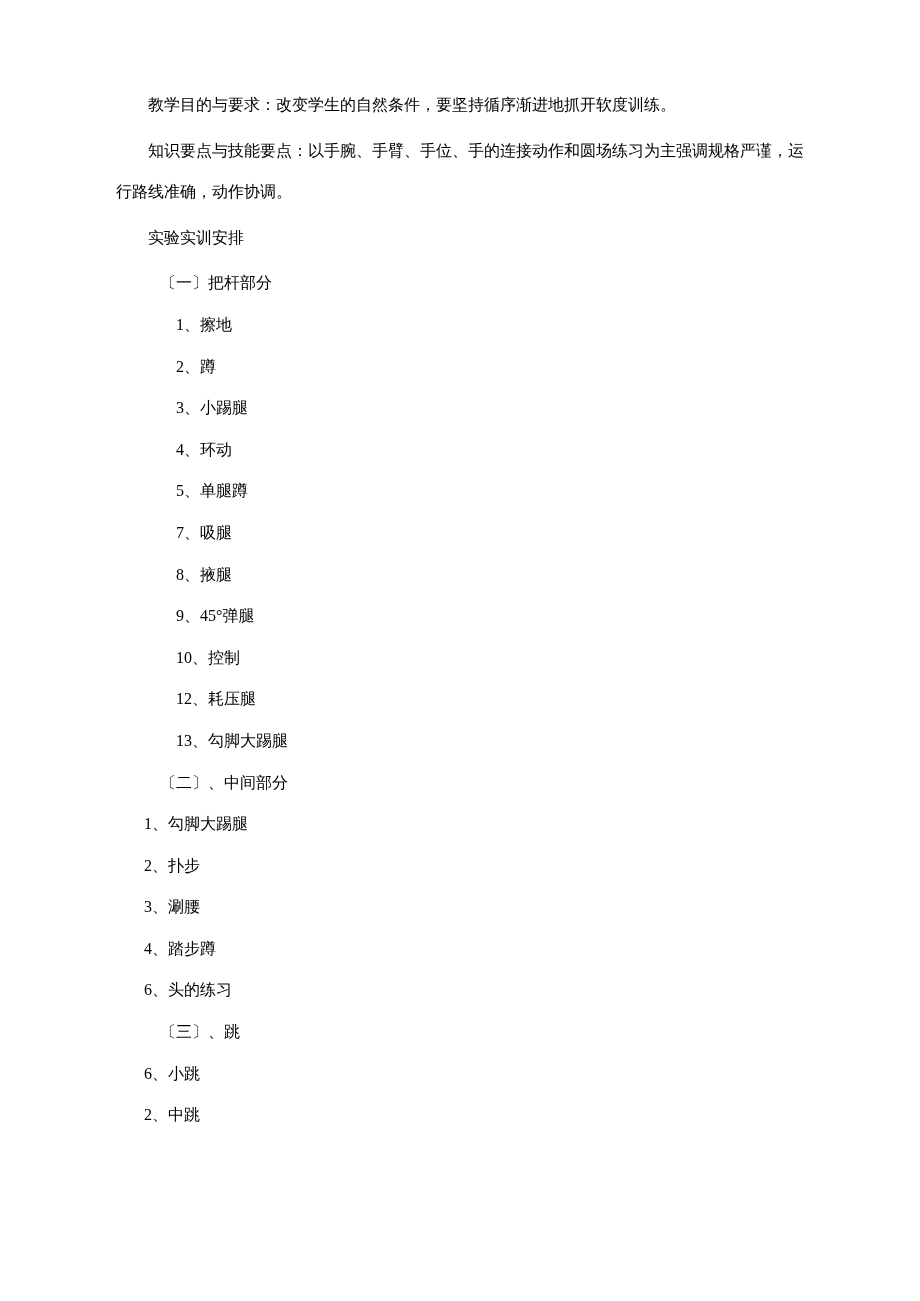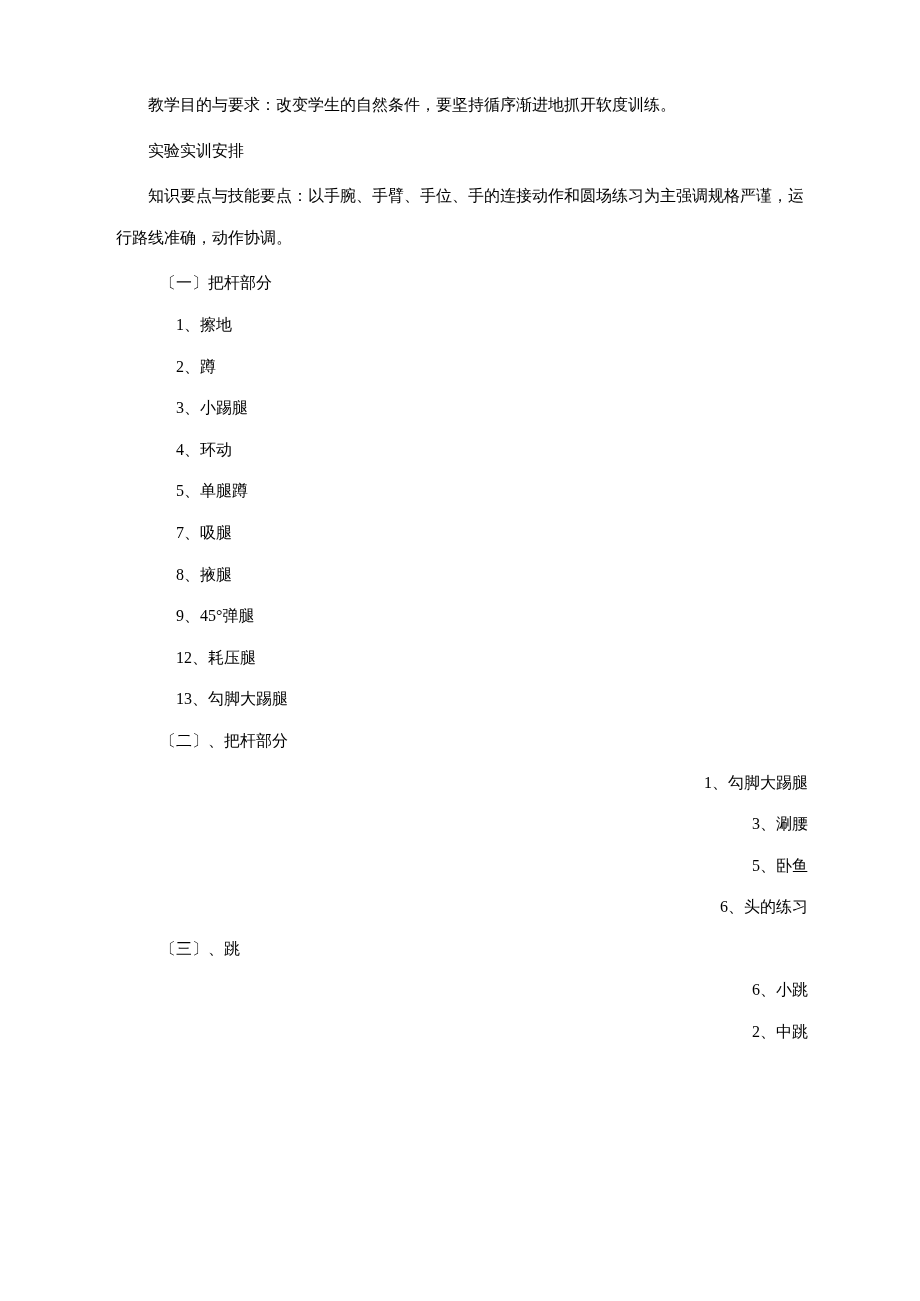--- a/index.html
+++ b/index.html
@@ -29,53 +29,54 @@
       margin: 0;
     }
     .numbered {
       display: inline-block;
       min-width: 3.5em;
       text-align: left;
     }
     .plain-list-item {
       text-indent: 2em;
       margin: 0;
-      text-align: right;
     }
   </style>
 </head>
 <body>
 
 <div class="page">
 
   <p class="para">教学目的与要求：改变学生的自然条件，要坚持循序渐进地抓开软度训练。</p>
 
+  <p class="para">知识要点与技能要点：以手腕、手臂、手位、手的连接动作和圆场练习为主强调规格严谨，运行路线准确，动作协调。</p>
+
   <p class="para">实验实训安排</p>
-
-  <p class="para">知识要点与技能要点：以手腕、手臂、手位、手的连接动作和圆场练习为主强调规格严谨，运行路线准确，动作协调。</p>
 
 
   <p class="section-header">〔一〕把杆部分</p>
 
   <p class="list-item"><span class="numbered">1、</span><span>擦地</span></p>
   <p class="list-item"><span class="numbered">2、</span><span>蹲</span></p>
   <p class="list-item"><span class="numbered">3、</span><span>小踢腿</span></p>
   <p class="list-item"><span class="numbered">4、</span><span>环动</span></p>
   <p class="list-item"><span class="numbered">5、</span><span>单腿蹲</span></p>
   <p class="list-item"><span class="numbered">7、</span><span>吸腿</span></p>
   <p class="list-item"><span class="numbered">8、</span><span>掖腿</span></p>
   <p class="list-item"><span class="numbered">9、</span><span>45°弹腿</span></p>
+  <p class="list-item"><span class="numbered">10、</span><span>控制</span></p>
   <p class="list-item"><span class="numbered">12、</span><span>耗压腿</span></p>
   <p class="list-item"><span class="numbered">13、</span><span>勾脚大踢腿</span></p>
 
-  <p class="section-header">〔二〕、把杆部分</p>
+  <p class="section-header">〔二〕、中间部分</p>
 
   <p class="plain-list-item">1、勾脚大踢腿</p>
+  <p class="plain-list-item">2、扑步</p>
   <p class="plain-list-item">3、涮腰</p>
-  <p class="plain-list-item">5、卧鱼</p>
+  <p class="plain-list-item">4、踏步蹲</p>
   <p class="plain-list-item">6、头的练习</p>
 
   <p class="section-header">〔三〕、跳</p>
 
   <p class="plain-list-item">6、小跳</p>
   <p class="plain-list-item">2、中跳</p>
 
 </div>
 
 </body></html>

